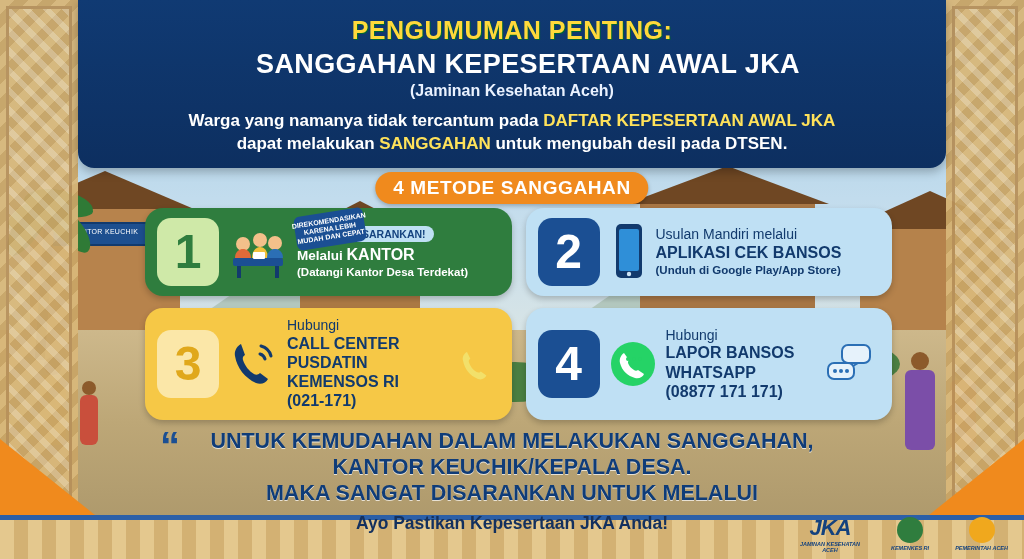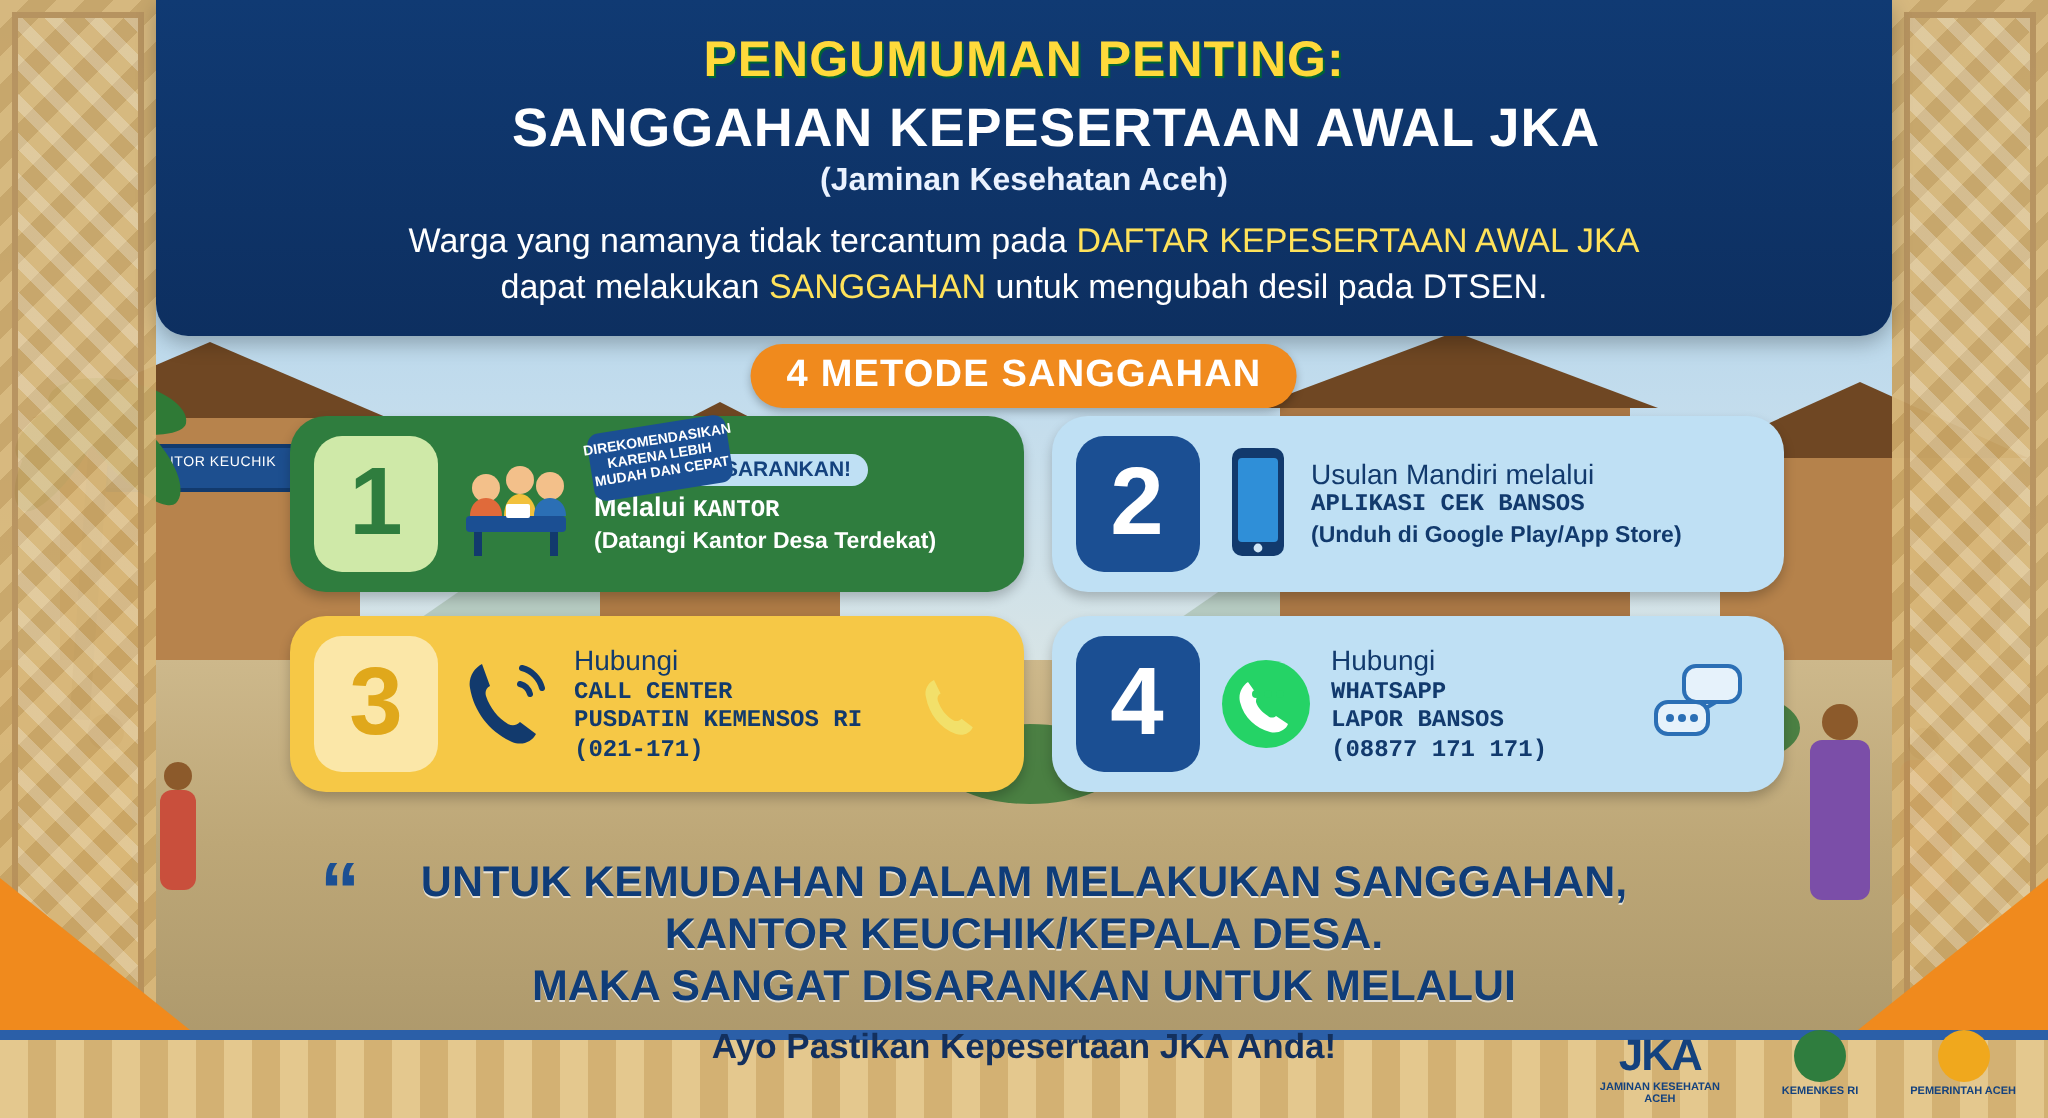--- a/index.html
+++ b/index.html
@@ -59,21 +59,21 @@
     position:absolute;left:78px;right:78px;top:0;height:168px;
     background:linear-gradient(180deg,#103a73 0%,#0d2f60 100%);
     border-bottom-left-radius:16px;border-bottom-right-radius:16px;
     text-align:center;color:#fff;padding-top:10px;box-sizing:border-box;
     box-shadow:0 4px 10px rgba(0,0,0,.25);
   }
   .h-line1{font-size:25px;font-weight:bold;color:#ffd93b;letter-spacing:.5px;
     text-shadow:1px 1px 0 #063;margin-top:6px;}
   .h-line2{font-size:27px;font-weight:bold;color:#ffffff;letter-spacing:.4px;margin-top:4px;margin-left:32px;}
   .h-line3{font-size:16px;font-weight:bold;color:#eaf2ff;margin-top:2px;}
-  .h-body{margin-top:10px;font-size:17px;font-weight:normal;line-height:1.35;color:#ffffff;
+  .h-body{margin-top:10px;font-size:17px;font-weight:bold;line-height:1.35;color:#ffffff;
     padding:0 36px;}
   .hl{color:#ffe25a;}
 
   
   .sect{
     position:absolute;left:50%;transform:translateX(-50%);top:172px;
     background:#f08a1d;color:#fff;font-weight:bold;font-size:19px;
     padding:5px 18px;border-radius:16px;letter-spacing:.6px;
     box-shadow:0 2px 4px rgba(0,0,0,.25);
   }
@@ -107,37 +107,37 @@
   }
   .stamp{
     position:absolute;left:150px;top:4px;width:70px;height:34px;background:#1b4f93;color:#fff;
     border-radius:6px;transform:rotate(-9deg);font-size:7px;font-weight:bold;
     display:flex;align-items:center;justify-content:center;text-align:center;line-height:1.15;
     padding:2px;box-sizing:border-box;
   }
   .t-white{color:#fff;}
   .t-dark{color:#123a6d;}
   .l-sm{font-size:13.5px;font-weight:bold;line-height:1.2;}
-  .l-lg{font-size:12px;font-weight:bold;line-height:1.2;font-family:Liberation Mono, monospace;}
+  .l-lg{font-size:16px;font-weight:bold;line-height:1.2;}
   .l-note{font-size:11.5px;font-weight:bold;line-height:1.2;margin-top:2px;}
   .l-reg{font-size:14px;font-weight:normal;line-height:1.2;}
 
   
   .bottom{
     position:absolute;left:150px;right:150px;top:428px;text-align:center;
   }
   .bmsg{
     font-size:21.5px;font-weight:bold;color:#0f3c78;line-height:1.22;
     text-shadow:0 1px 0 rgba(255,255,255,.7);
   }
   .bsub{margin-top:6px;font-size:17.5px;font-weight:bold;color:#13305e;}
   .quote{position:absolute;left:10px;top:-4px;font-size:40px;color:#1b4f93;font-weight:bold;}
 
   
-  .logos{position:absolute;right:16px;bottom:6px;display:flex;align-items:flex-start;gap:26px;}
+  .logos{position:absolute;right:16px;bottom:6px;display:flex;align-items:center;gap:26px;font-style:italic;}
   .logo{display:flex;flex-direction:column;align-items:center;}
   .logo .mark{font-size:22px;font-weight:bold;color:#14427e;letter-spacing:-1px;}
   .logo .cap{font-size:5.5px;color:#14427e;font-weight:bold;text-align:center;line-height:1.1;max-width:70px;}
   .circ{width:26px;height:26px;border-radius:50%;background:#2f7d3e;display:block;margin:0 auto 2px;}
   .circ2{width:26px;height:26px;border-radius:50%;background:#f0a81d;display:block;margin:0 auto 2px;}
 </style>
 </head>
 <body>
 
 <div id="poster">
@@ -283,22 +283,22 @@
           <svg width="50" height="50" viewBox="0 0 50 50">
             <circle cx="25" cy="25" r="22" fill="#25d366"></circle>
             <path d="M16 14c-3 2-5 6-4 10 2 8 8 13 15 15 4 1 8-1 9-4l-6-4c-1 1-3 1-4 0-3-2-5-4-6-7 0-1 0-2 1-3z" fill="#ffffff"></path>
             <circle cx="20" cy="20" r="2" fill="#25d366"></circle>
             <circle cx="26" cy="20" r="2" fill="#25d366"></circle>
             <circle cx="32" cy="20" r="2" fill="#25d366"></circle>
           </svg>
         </div>
         <div class="txt">
           <div class="l-reg t-dark">Hubungi</div>
+          <div class="l-lg t-dark">LAPOR BANSOS</div>
           <div class="l-lg t-dark">WHATSAPP</div>
-          <div class="l-lg t-dark">LAPOR BANSOS</div>
           <div class="l-lg t-dark">(08877 171 171)</div>
         </div>
         <div class="ill">
           <svg width="46" height="42" viewBox="0 0 46 42">
             <rect x="16" y="2" width="28" height="18" rx="6" fill="#e6f2fb" stroke="#2b6fb5" stroke-width="2"></rect>
             <path d="M26 20l-4 6 10-6z" fill="#e6f2fb" stroke="#2b6fb5" stroke-width="2"></path>
             <rect x="2" y="20" width="26" height="16" rx="6" fill="#e6f2fb" stroke="#2b6fb5" stroke-width="2"></rect>
             <circle cx="9" cy="28" r="2" fill="#2b6fb5"></circle>
             <circle cx="15" cy="28" r="2" fill="#2b6fb5"></circle>
             <circle cx="21" cy="28" r="2" fill="#2b6fb5"></circle>

